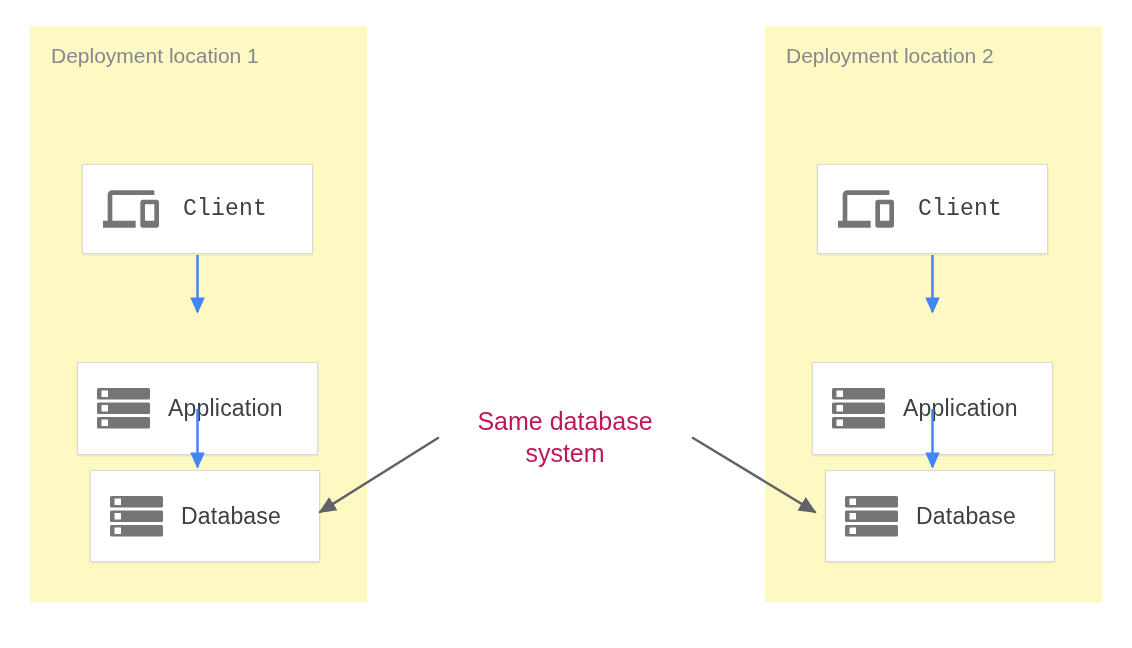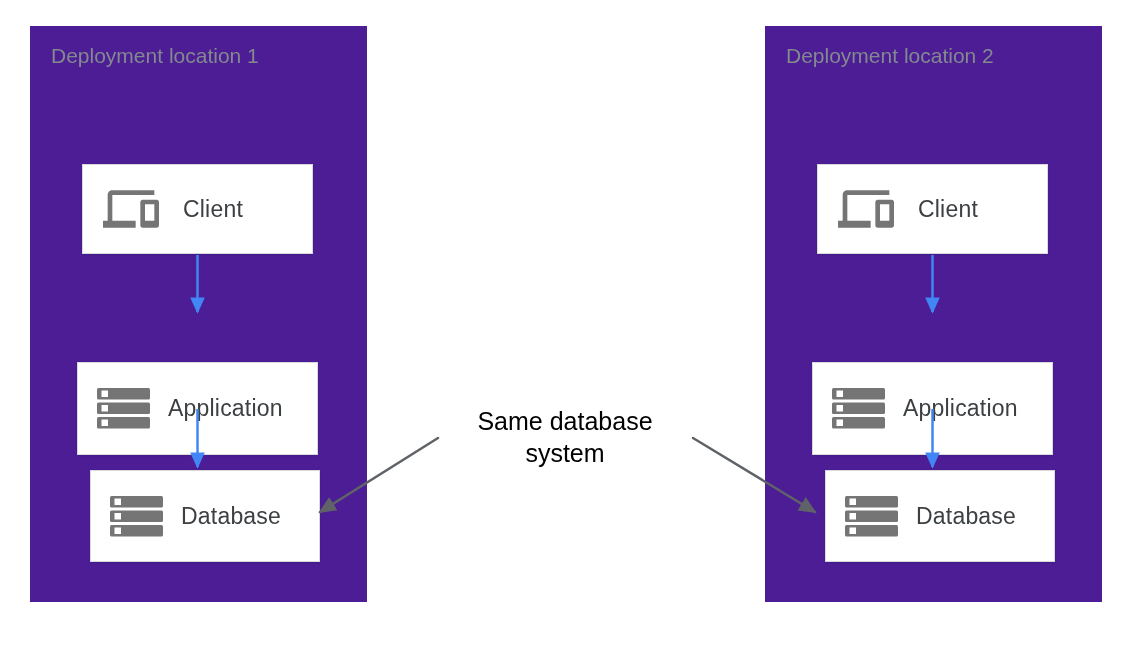--- a/index.html
+++ b/index.html
@@ -9,21 +9,21 @@
     height: 648px;
     background: #ffffff;
     font-family: "Liberation Sans", sans-serif;
     overflow: hidden;
   }
   .panel {
     position: absolute;
     top: 26px;
     width: 337px;
     height: 576px;
-    background: #4c1d95;
+    background: #fef9c3;
   }
   .panel-1 { left: 30px; }
   .panel-2 { left: 765px; }
   .panel-title {
     position: absolute;
     left: 21px;
     top: 16px;
     font-size: 21px;
     line-height: 28px;
     color: #83898f;
@@ -31,21 +31,21 @@
   }
   .node {
     position: absolute;
     box-sizing: border-box;
     background: #ffffff;
     border: 1px solid #d7d9dc;
     box-shadow: 0 1px 2px rgba(0,0,0,0.10);
     display: flex;
     align-items: center;
   }
-  .node-client      { left: 52px; top: 138px; width: 231px; height: 90px; }
+  .node-client      { left: 52px; top: 138px; width: 231px; height: 90px; font-family: Liberation Mono, monospace; }
   .node-application { left: 47px; top: 289px; width: 241px; height: 93px; margin-top: 47px; }
   .node-database    { left: 60px; top: 444px; width: 230px; height: 92px; }
   .node-icon { flex: 0 0 auto; display: flex; align-items: center; }
   .icon-devices { margin-left: 20px; }
   .icon-server  { margin-left: 19px; }
   .node-label {
     font-size: 23px;
     letter-spacing: 0.2px;
     color: #3c4043;
     white-space: nowrap;
@@ -53,21 +53,21 @@
   .node-client .node-label { margin-left: 24px; }
   .node-application .node-label, .node-database .node-label { margin-left: 18px; }
   .annotation {
     position: absolute;
     left: 455px;
     top: 405px;
     width: 220px;
     text-align: center;
     font-size: 25px;
     line-height: 32px;
-    color: #000000;
+    color: #be185d;
   }
   .overlay {
     position: absolute;
     left: 0;
     top: 0;
     pointer-events: none;
   }
   .arrow-blue { stroke: #4285f4; stroke-width: 2.5; }
   .arrow-gray { stroke: #5f6368; stroke-width: 2.5; stroke-linecap: round; }
 </style>

